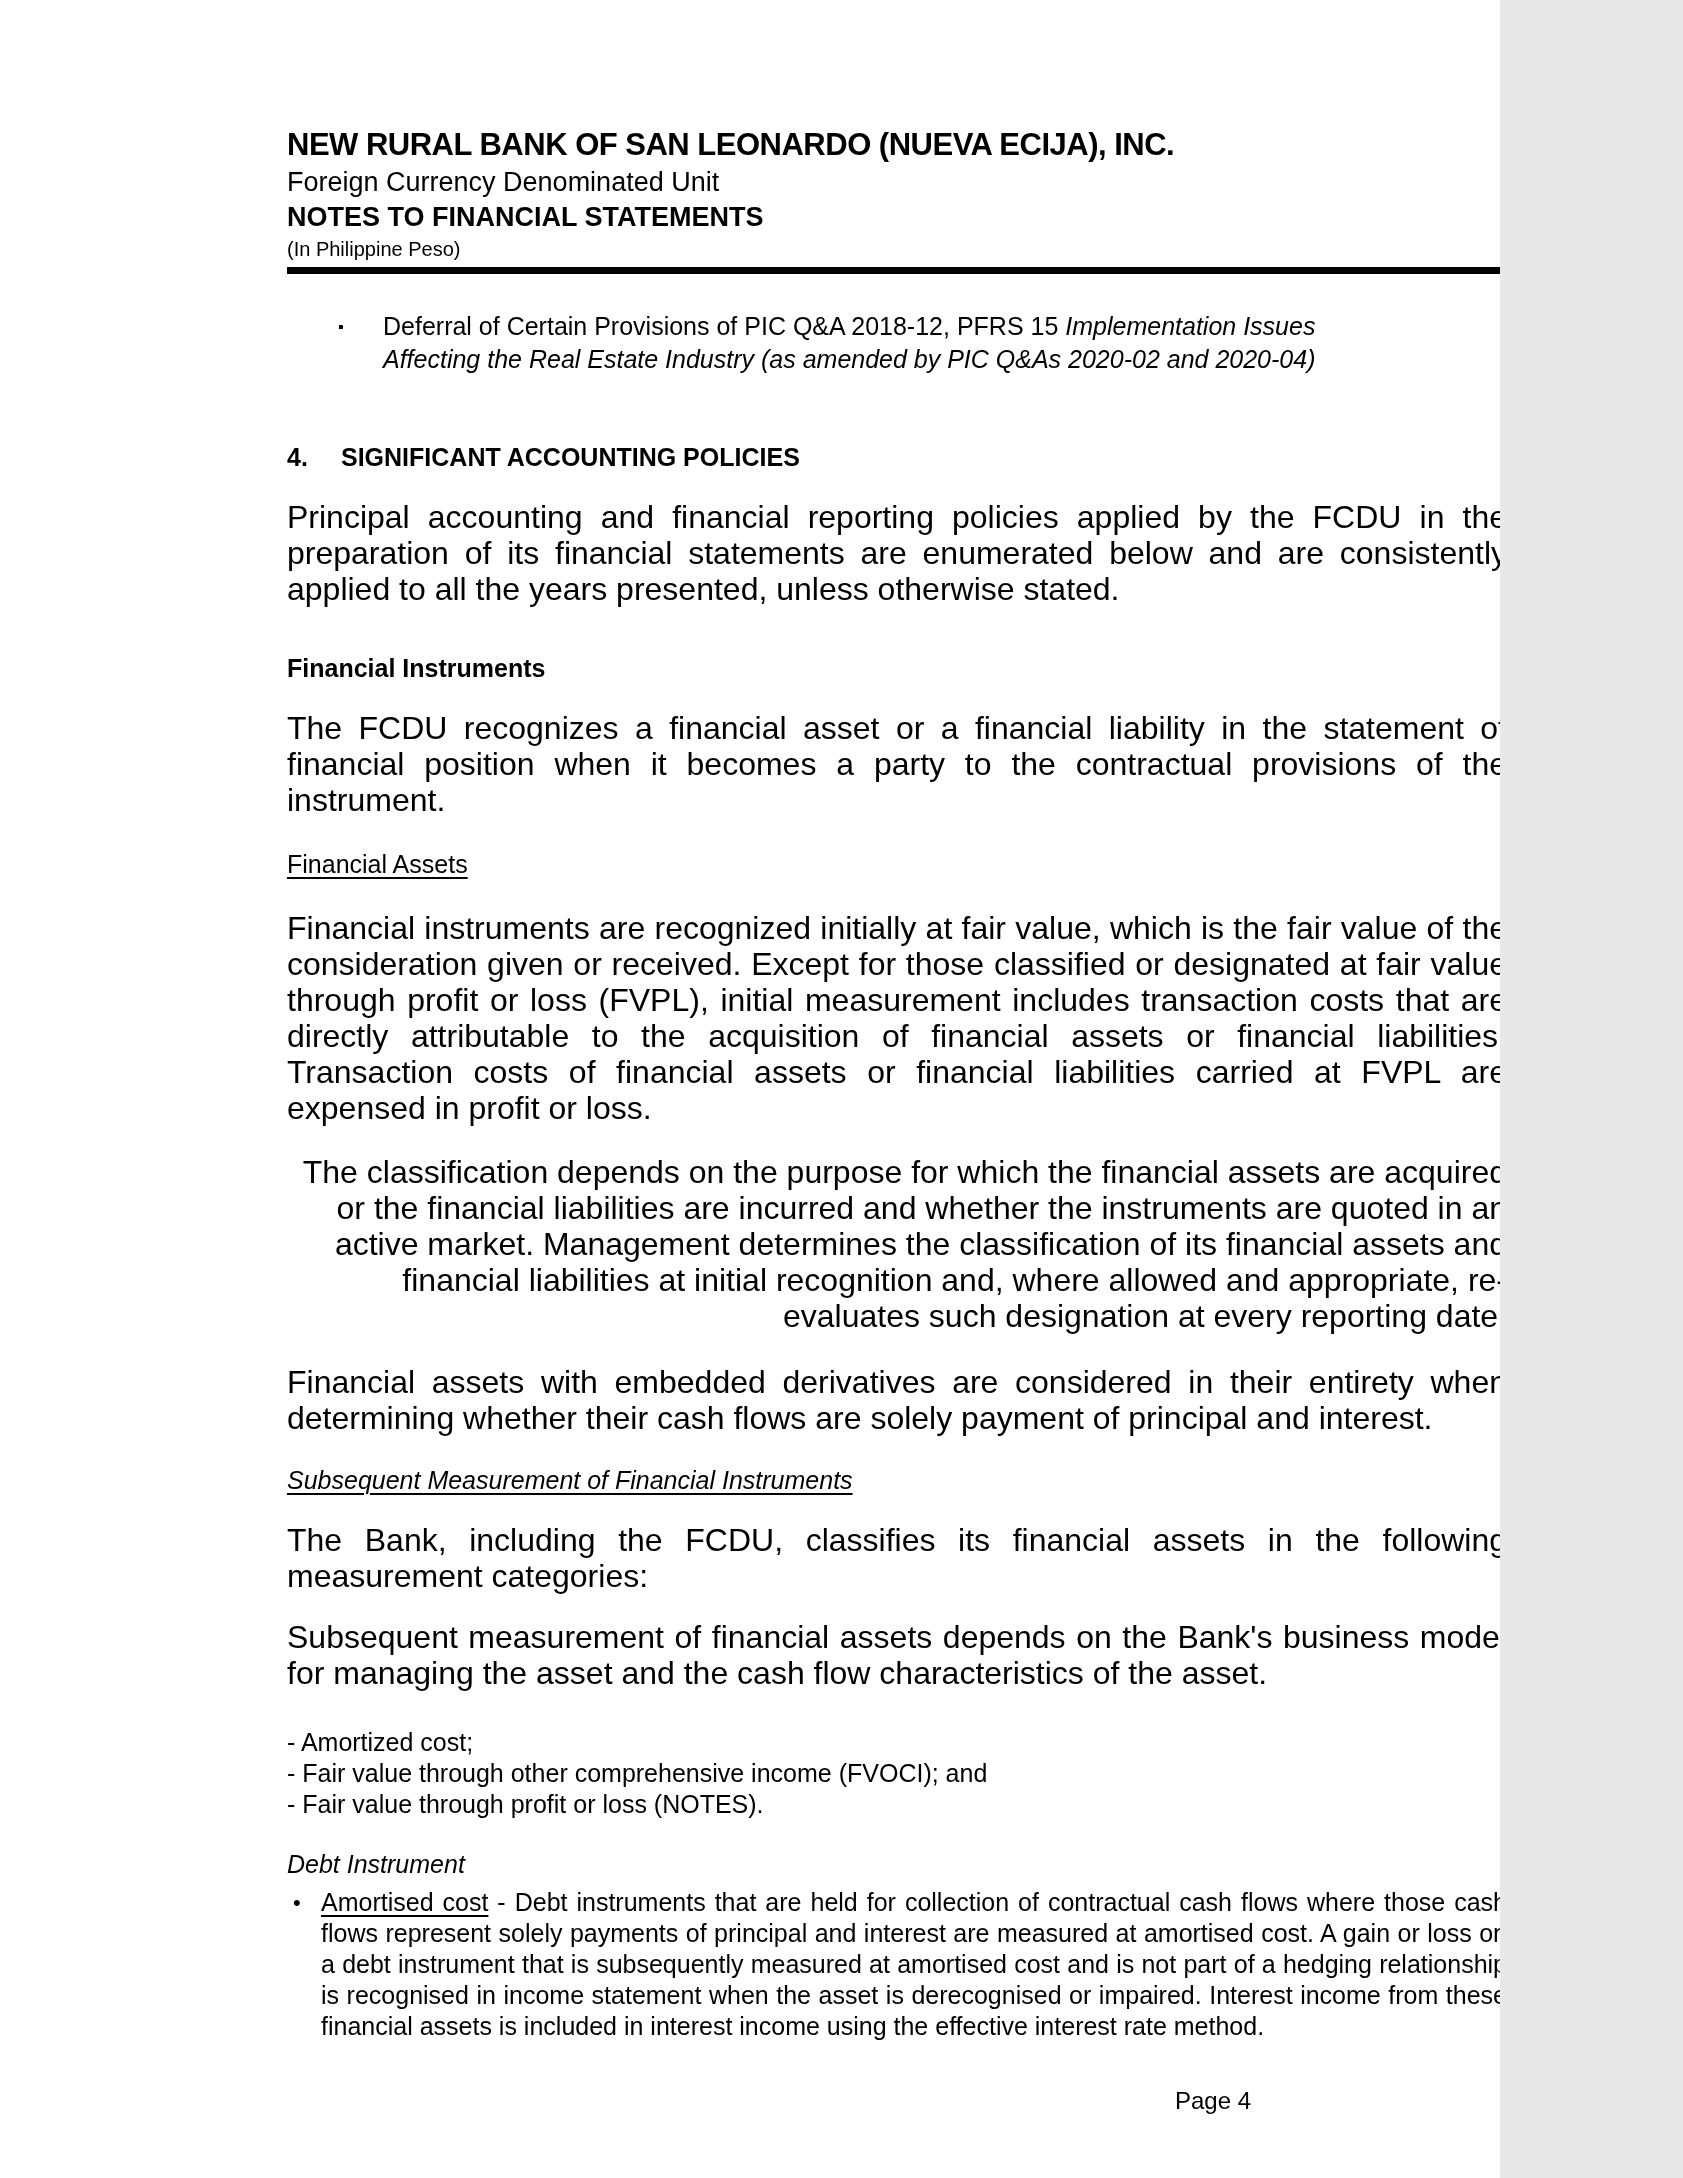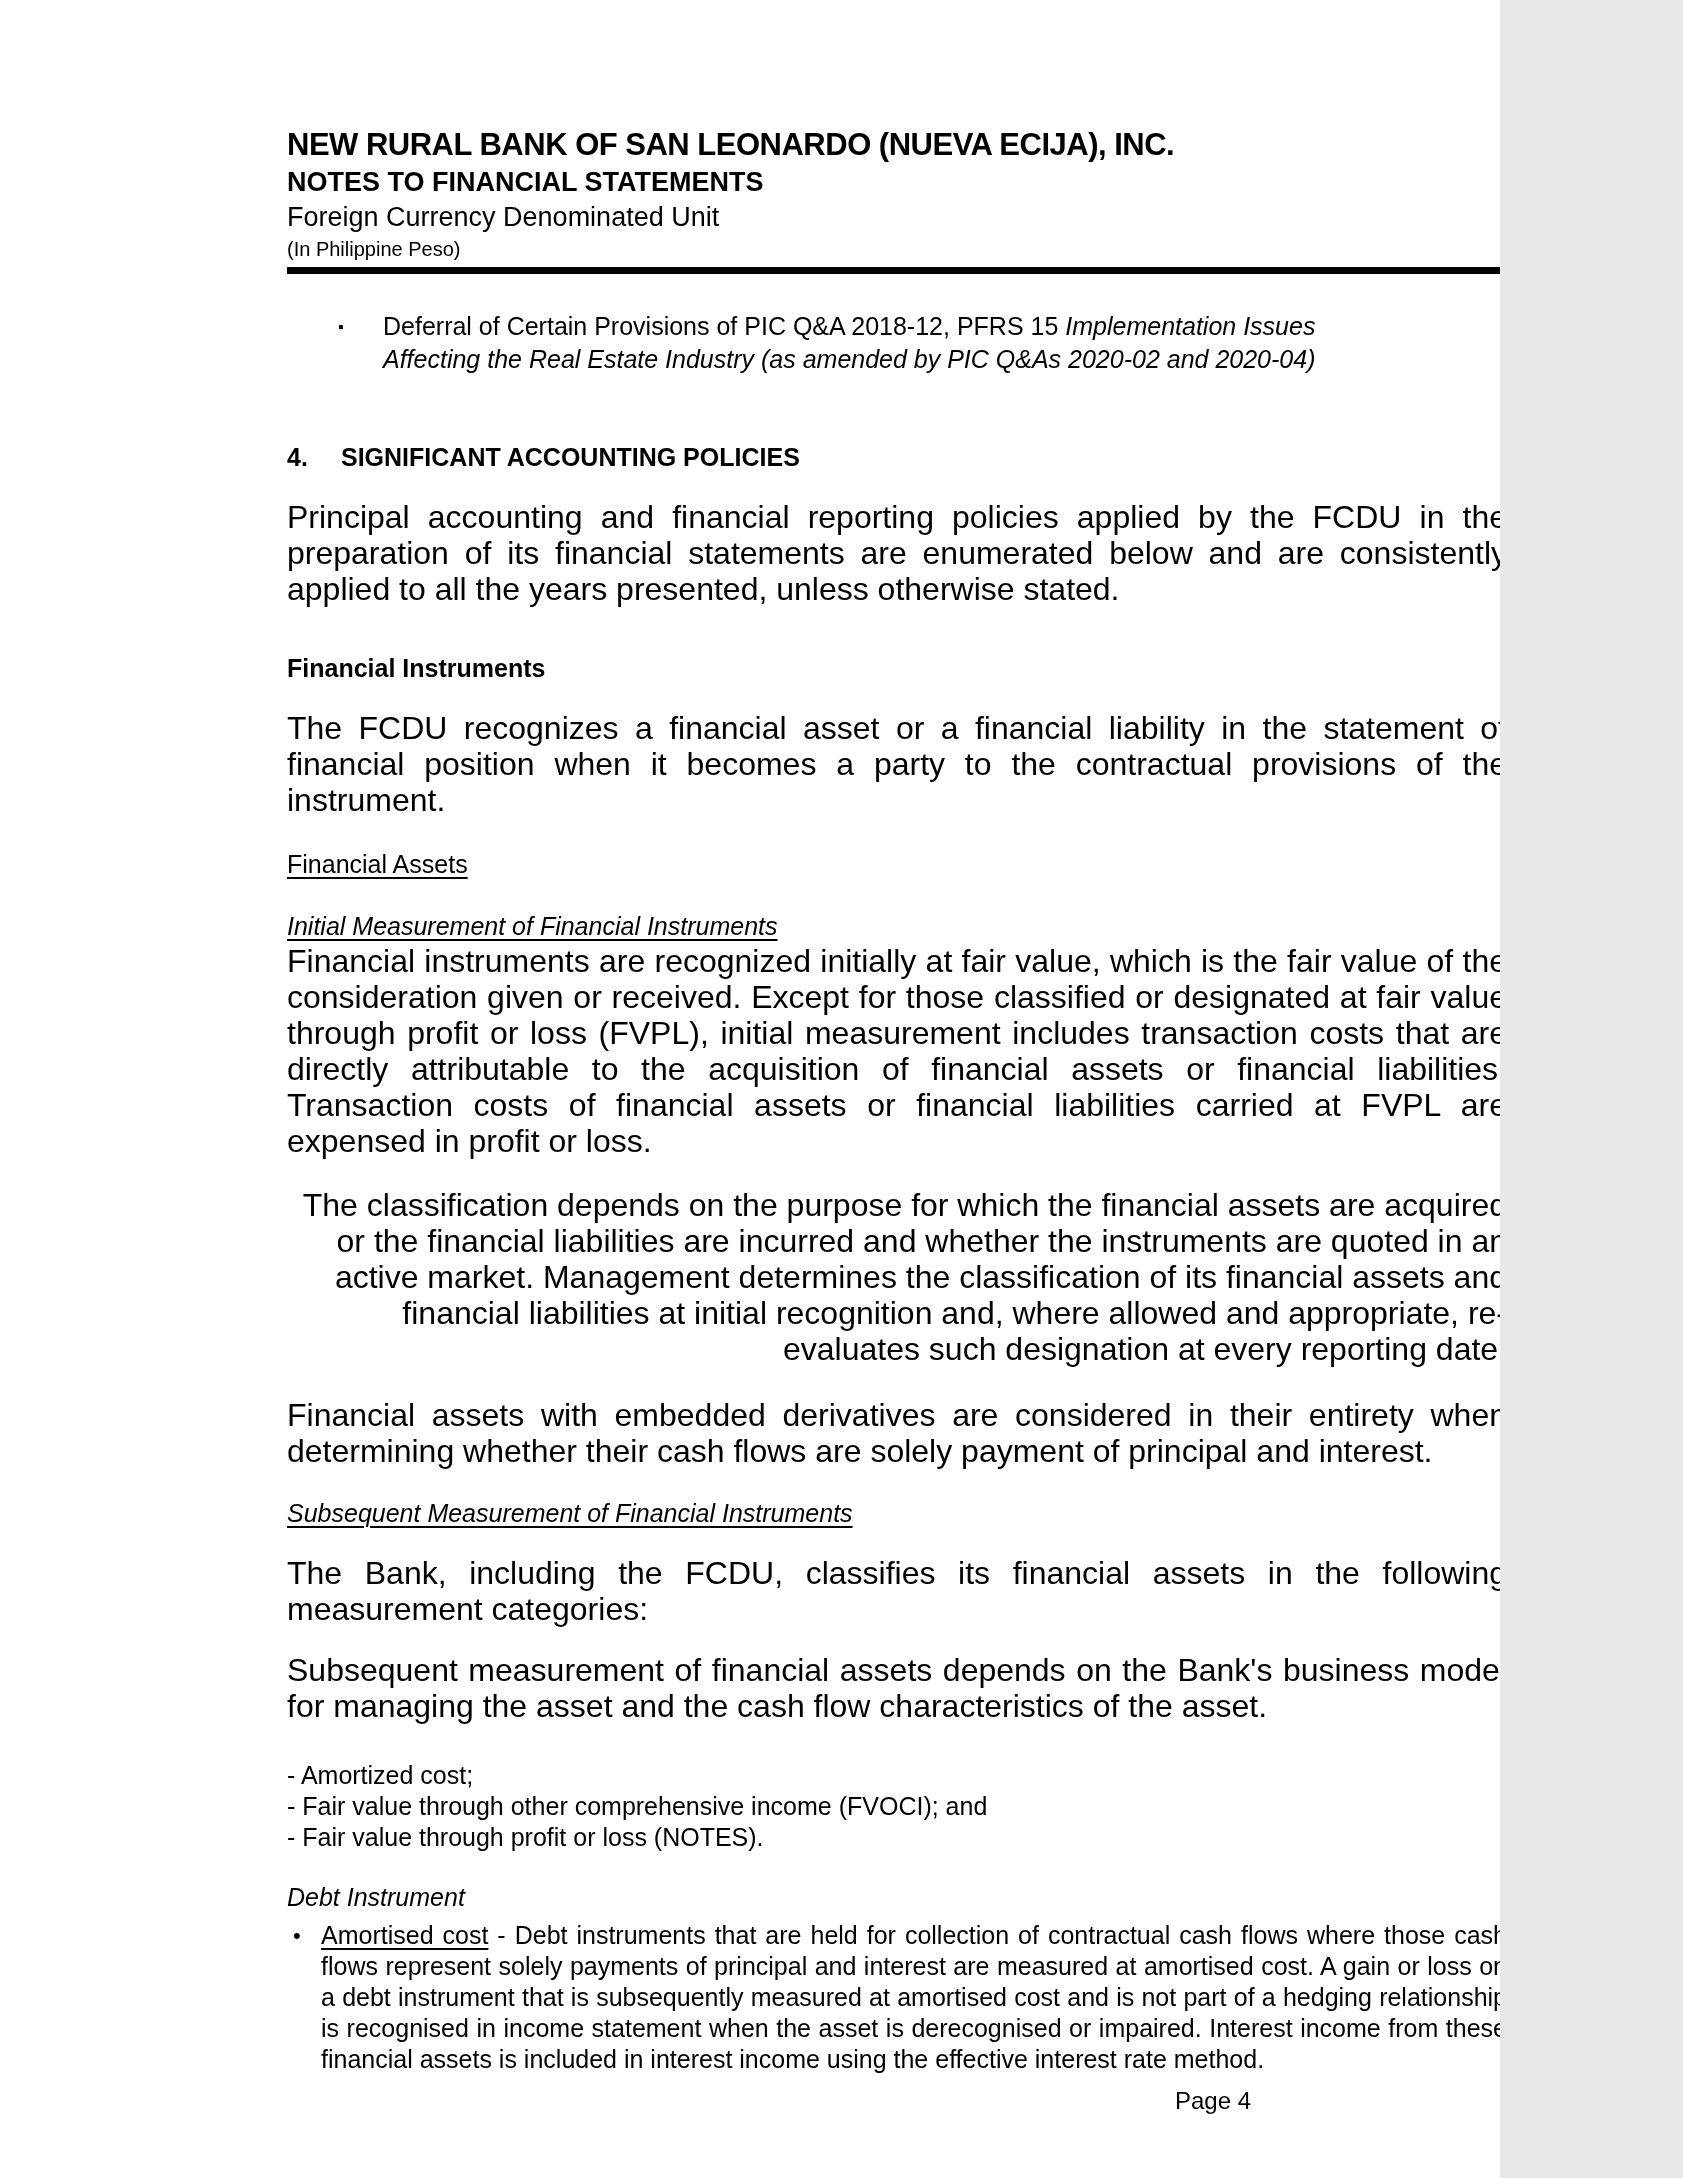--- a/index.html
+++ b/index.html
@@ -88,22 +88,22 @@
   }
 </style>
 </head>
 <body>
 
 <div class="page">
   <div class="content">
 
     <header class="doc-header">
       <div class="bank-name">NEW RURAL BANK OF SAN LEONARDO (NUEVA ECIJA), INC.</div>
+      <div class="h-line">Foreign Currency Denominated Unit</div>
       <div class="h-line h-bold">NOTES TO FINANCIAL STATEMENTS</div>
-      <div class="h-line">Foreign Currency Denominated Unit</div>
       <div class="h-small">(In Philippine Peso)</div>
       <div class="header-rule"></div>
     </header>
 
     <div class="standards-note">
       <span class="sq-bullet">▪</span>
       <div class="note-text"><span>Deferral of Certain Provisions of PIC Q&amp;A 2018-12, PFRS 15 </span><em>Implementation Issues Affecting the Real Estate Industry (as amended by PIC Q&amp;As 2020-02 and 2020-04)</em></div>
     </div>
 
     <div class="section-heading">
@@ -113,21 +113,20 @@
 
     <p class="para mt-sm">Principal accounting and financial reporting policies applied by the FCDU in the preparation of its financial statements are enumerated below and are consistently applied to all the years presented, unless otherwise stated.</p>
 
     <h3 class="sub-bold">Financial Instruments</h3>
 
     <p class="para mt-sm">The FCDU recognizes a financial asset or a financial liability in the statement of financial position when it becomes a party to the contractual provisions of the instrument.</p>
 
     <div class="sub-underline">Financial Assets</div>
 
     <div class="block-initial">
-      <div class="sub-ital-underline">Initial Measurement of Financial Instruments</div>
       <p class="para">Financial instruments are recognized initially at fair value, which is the fair value of the consideration given or received. Except for those classified or designated at fair value through profit or loss (FVPL), initial measurement includes transaction costs that are directly attributable to the acquisition of financial assets or financial liabilities. Transaction costs of financial assets or financial liabilities carried at FVPL are expensed in profit or loss.</p>
     </div>
 
     <p class="para mt-para1">The classification depends on the purpose for which the financial assets are acquired or the financial liabilities are incurred and whether the instruments are quoted in an active market. Management determines the classification of its financial assets and financial liabilities at initial recognition and, where allowed and appropriate, re-evaluates such designation at every reporting date.</p>
 
     <p class="para mt-para2">Financial assets with embedded derivatives are considered in their entirety when determining whether their cash flows are solely payment of principal and interest.</p>
 
     <div class="sub-ital-underline mt-para1">Subsequent Measurement of Financial Instruments</div>
 
     <p class="para mt-sm">The Bank, including the FCDU, classifies its financial assets in the following measurement categories:</p>

